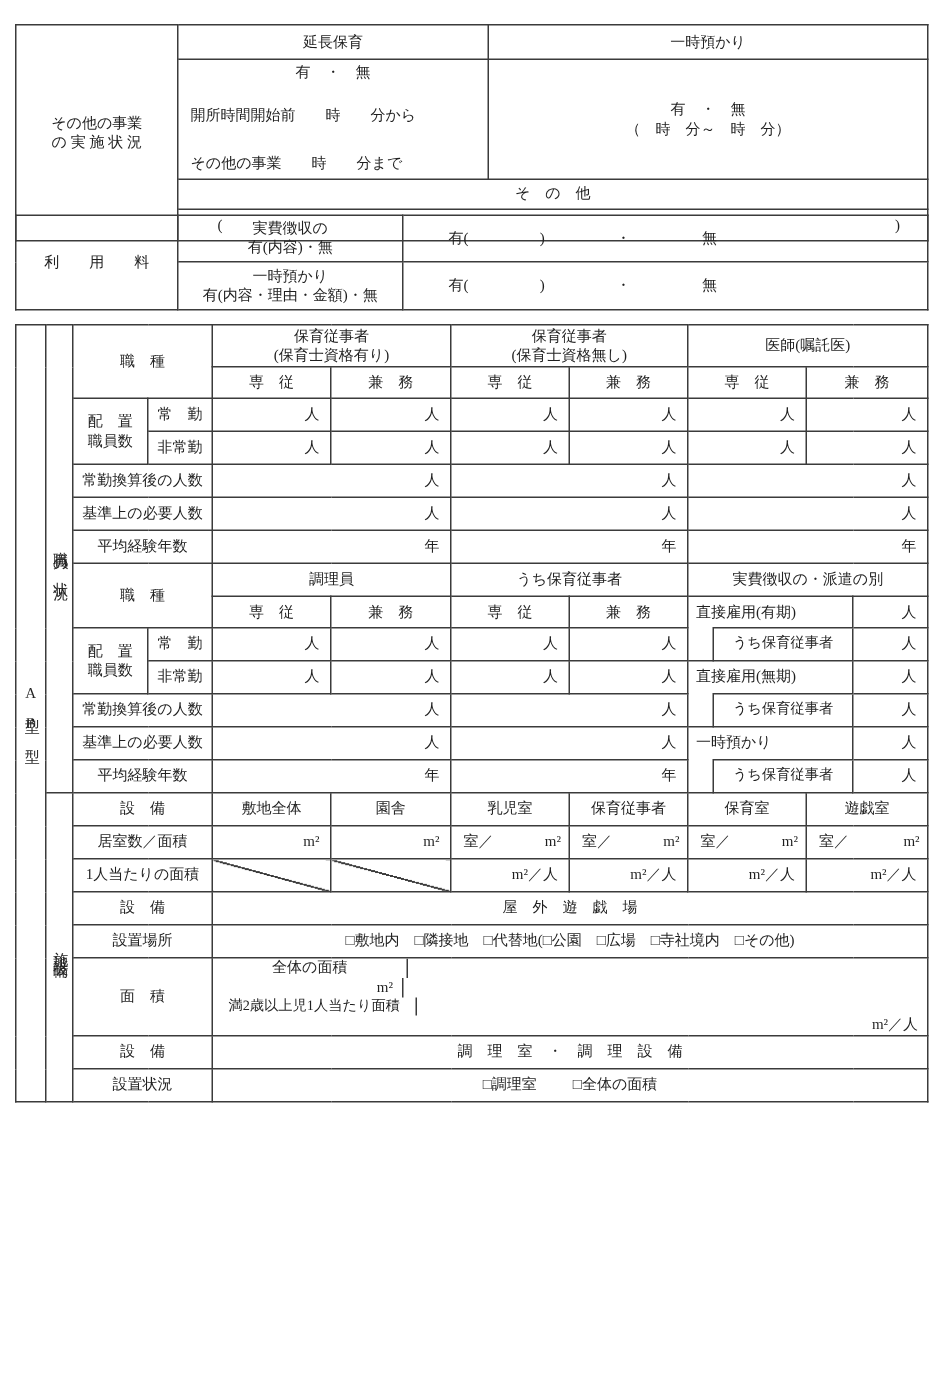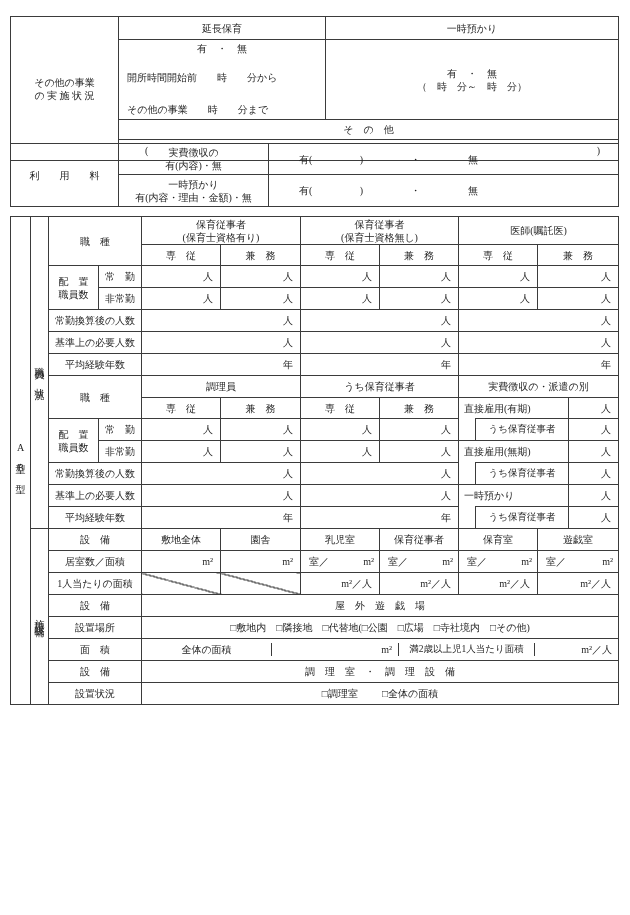--- a/index.html
+++ b/index.html
@@ -12,21 +12,21 @@
   .bb0{border-bottom:none;}
   .bt0{border-top:none;}
   .vert-wrap{display:flex;align-items:center;justify-content:center;height:100%;}
   .vert{writing-mode:vertical-rl;text-orientation:upright;letter-spacing:3px;}
   .pairbox{display:flex;justify-content:space-between;align-items:center;padding:0 5px 0 8px;height:100%;}
   .diag{background:linear-gradient(to top right,transparent calc(50% - 0.6px),#3b3b3b calc(50% - 0.6px) calc(50% + 0.6px),transparent calc(50% + 0.6px));}
   .ext-line1{margin-top:2px;margin-bottom:2px;}
   .ext-open{text-align:left;padding-left:8px;line-height:18px;margin-top:14px;}
   .feeval{display:flex;justify-content:space-between;align-items:center;padding:0 140px 0 30px;height:100%;}
   .parenrow{display:flex;justify-content:space-between;align-items:center;padding:0 18px 0 26px;height:100%;}
-  .areaflex{display:flex;align-items:stretch;height:100%;}
+  .areaflex{display:flex;align-items:stretch;height:100%;flex-direction:column;}
   .areaflex>div{display:flex;align-items:center;justify-content:center;}
   .aseg-border{border-right:1px solid #3b3b3b;}
   .aright{justify-content:flex-end !important;padding-right:6px;}
   .small{font-size:9.5px;}
   .kopts{display:inline-flex;gap:24px;}
 </style>
 </head>
 <body>
 
 <div class="canvas">

